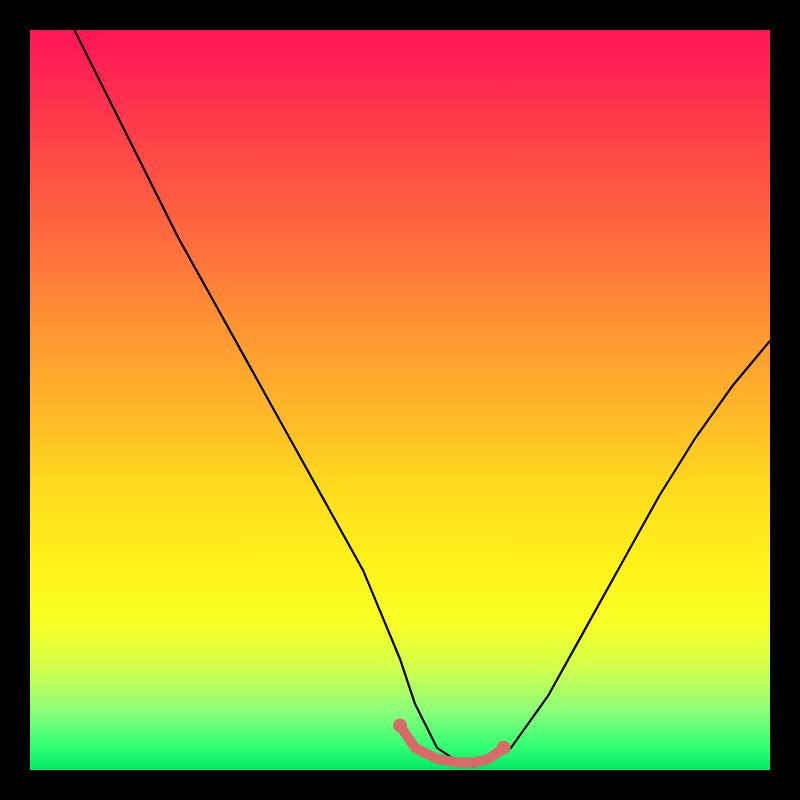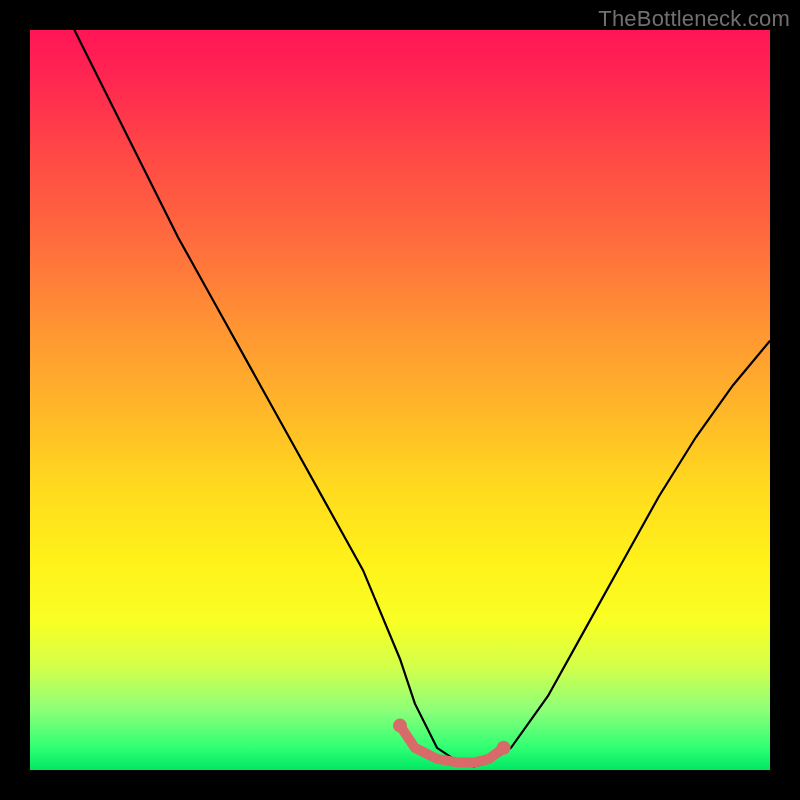--- a/index.html
+++ b/index.html
@@ -76,14 +76,13 @@
     <div class="gradient"></div>
 
     <svg class="overlay-svg" viewBox="0 0 740 740" preserveAspectRatio="none">
       <path d="M44.4 0.0 L74.0 59.2 L111.0 133.2 L148.0 207.2 L185.0 273.8 L222.0 340.4 L259.0 407.0 L296.0 473.6 L333.0 540.2 L370.0 629.0 L384.8 673.4 L407.0 717.8 L429.2 732.6 L444.0 736.3 L458.8 732.6 L481.0 717.8 L518.0 666.0 L555.0 599.4 L592.0 532.8 L629.0 466.2 L666.0 407.0 L703.0 355.2 L740.0 310.8" fill="none" stroke="#000000" stroke-width="2.2" id="curvePath"></path>
       <path d="M370.0 695.6 L384.8 717.8 L407.0 728.9 L429.2 732.6 L444.0 732.6 L458.8 728.9 L473.6 717.8" fill="none" stroke="#d96a6a" stroke-width="10" stroke-linecap="round" stroke-linejoin="round" id="highlightPath"></path>
       <circle r="7" fill="#d96a6a" id="hp0" cx="370" cy="695.6"></circle>
       <circle r="7" fill="#d96a6a" id="hp1" cx="473.6" cy="717.8"></circle>
     </svg>
   </div>
 
-  <div class="watermark">TheBottleneck.com</div>
 </div>
 
 </body></html>

